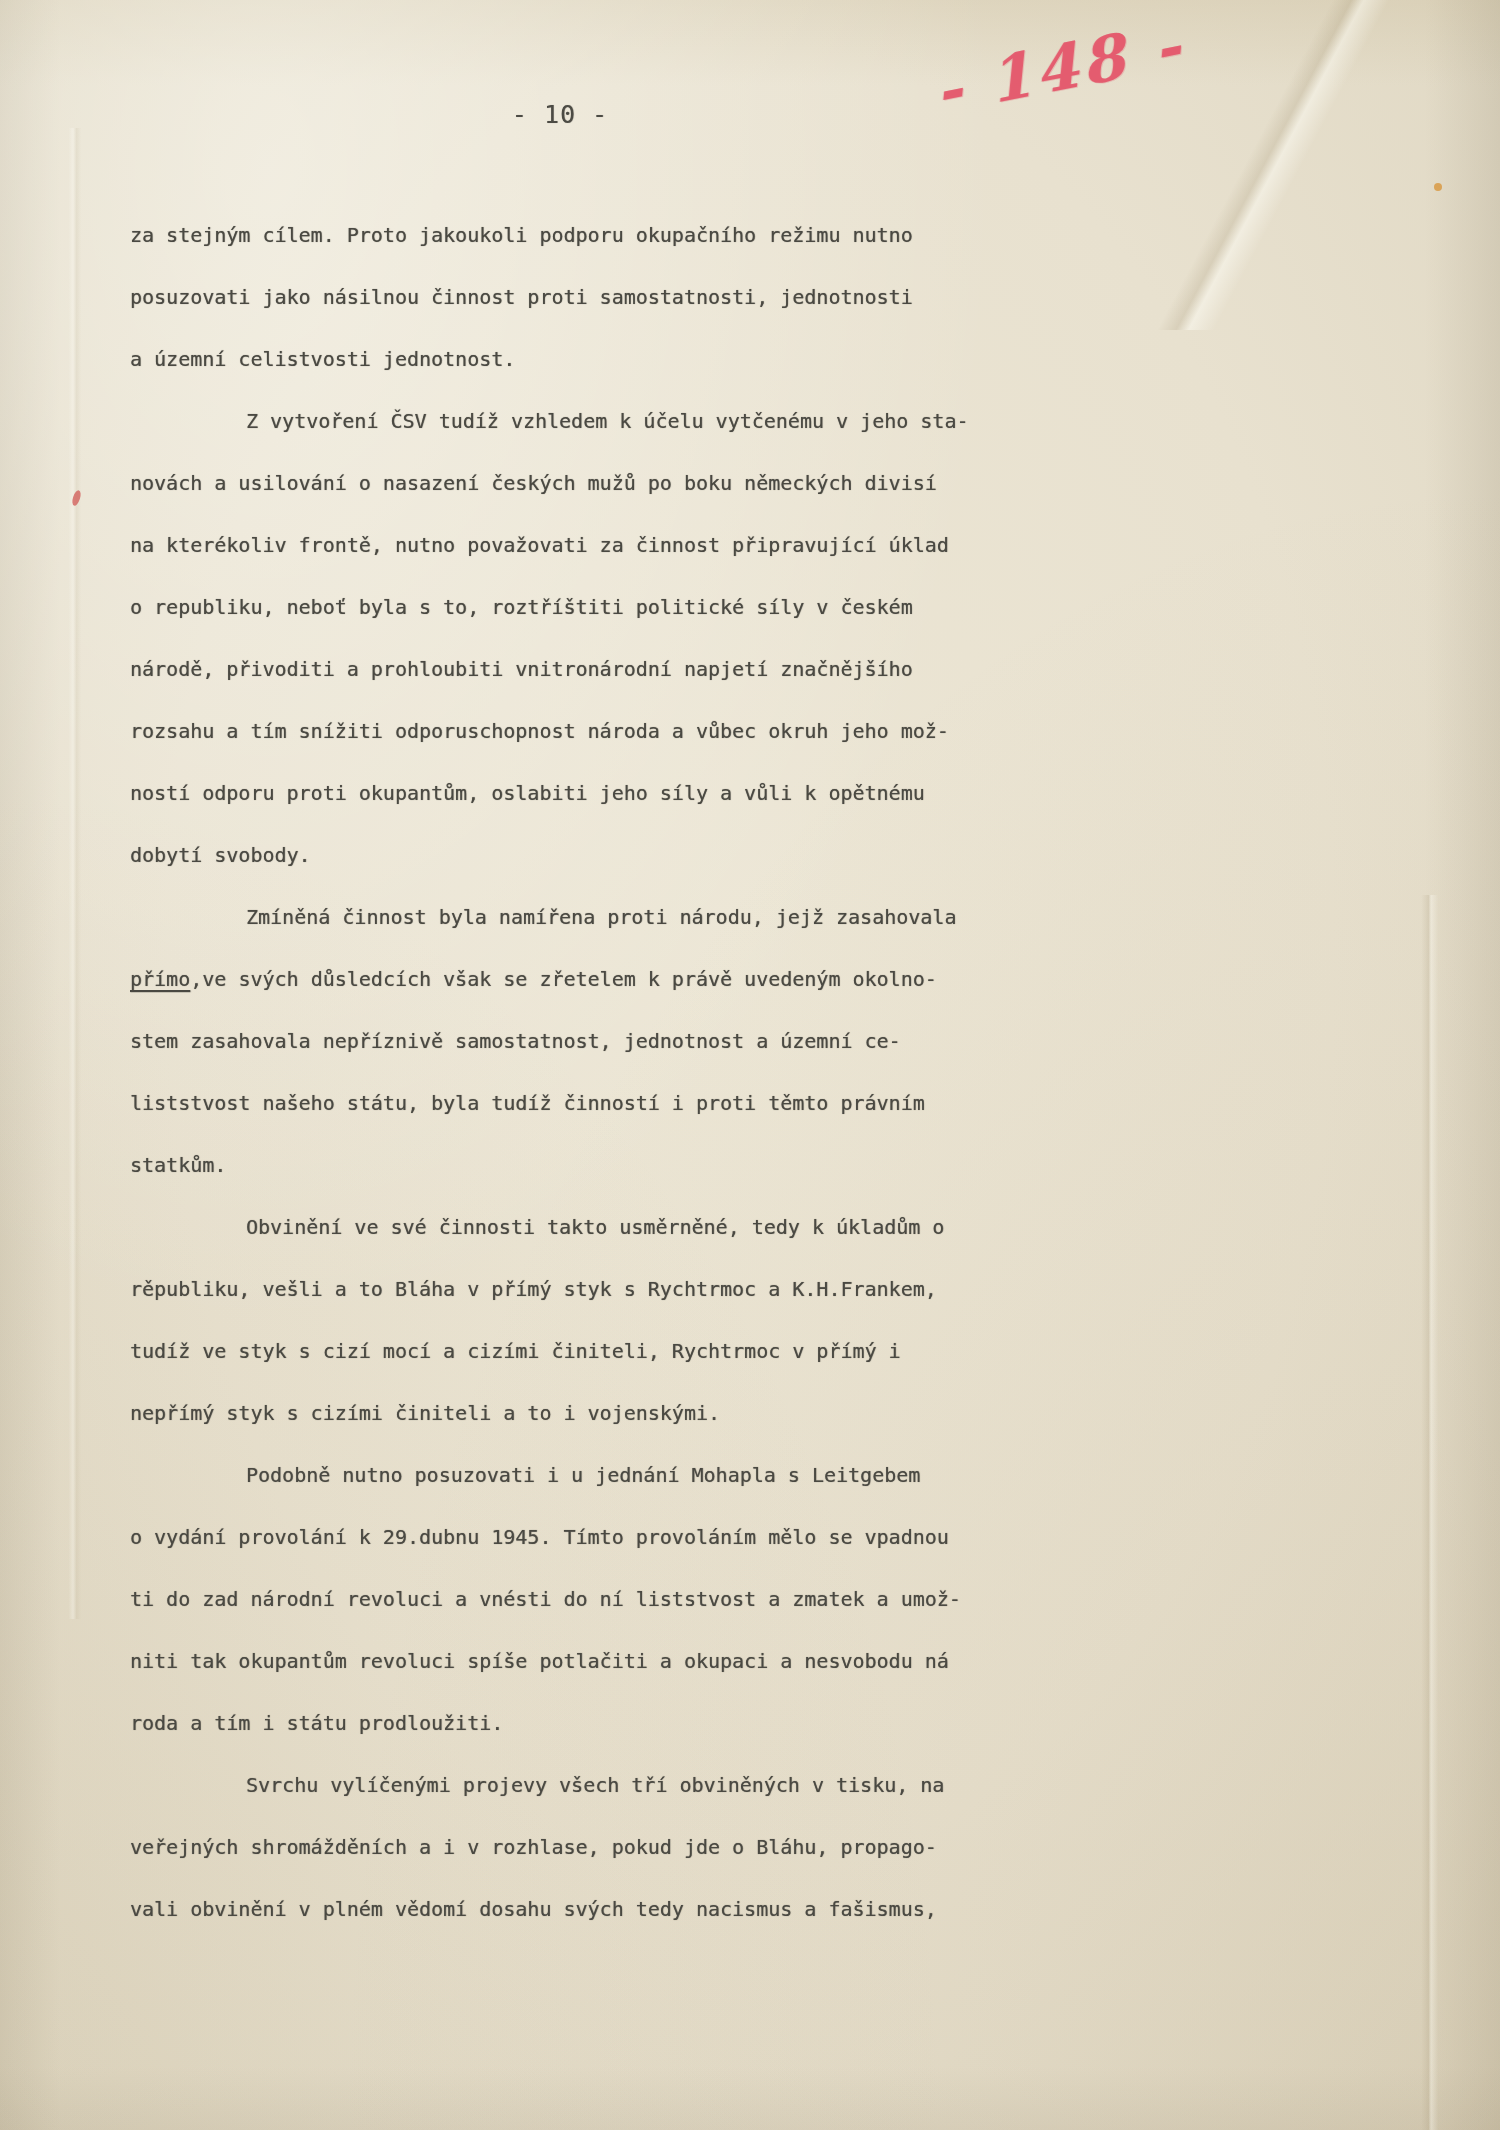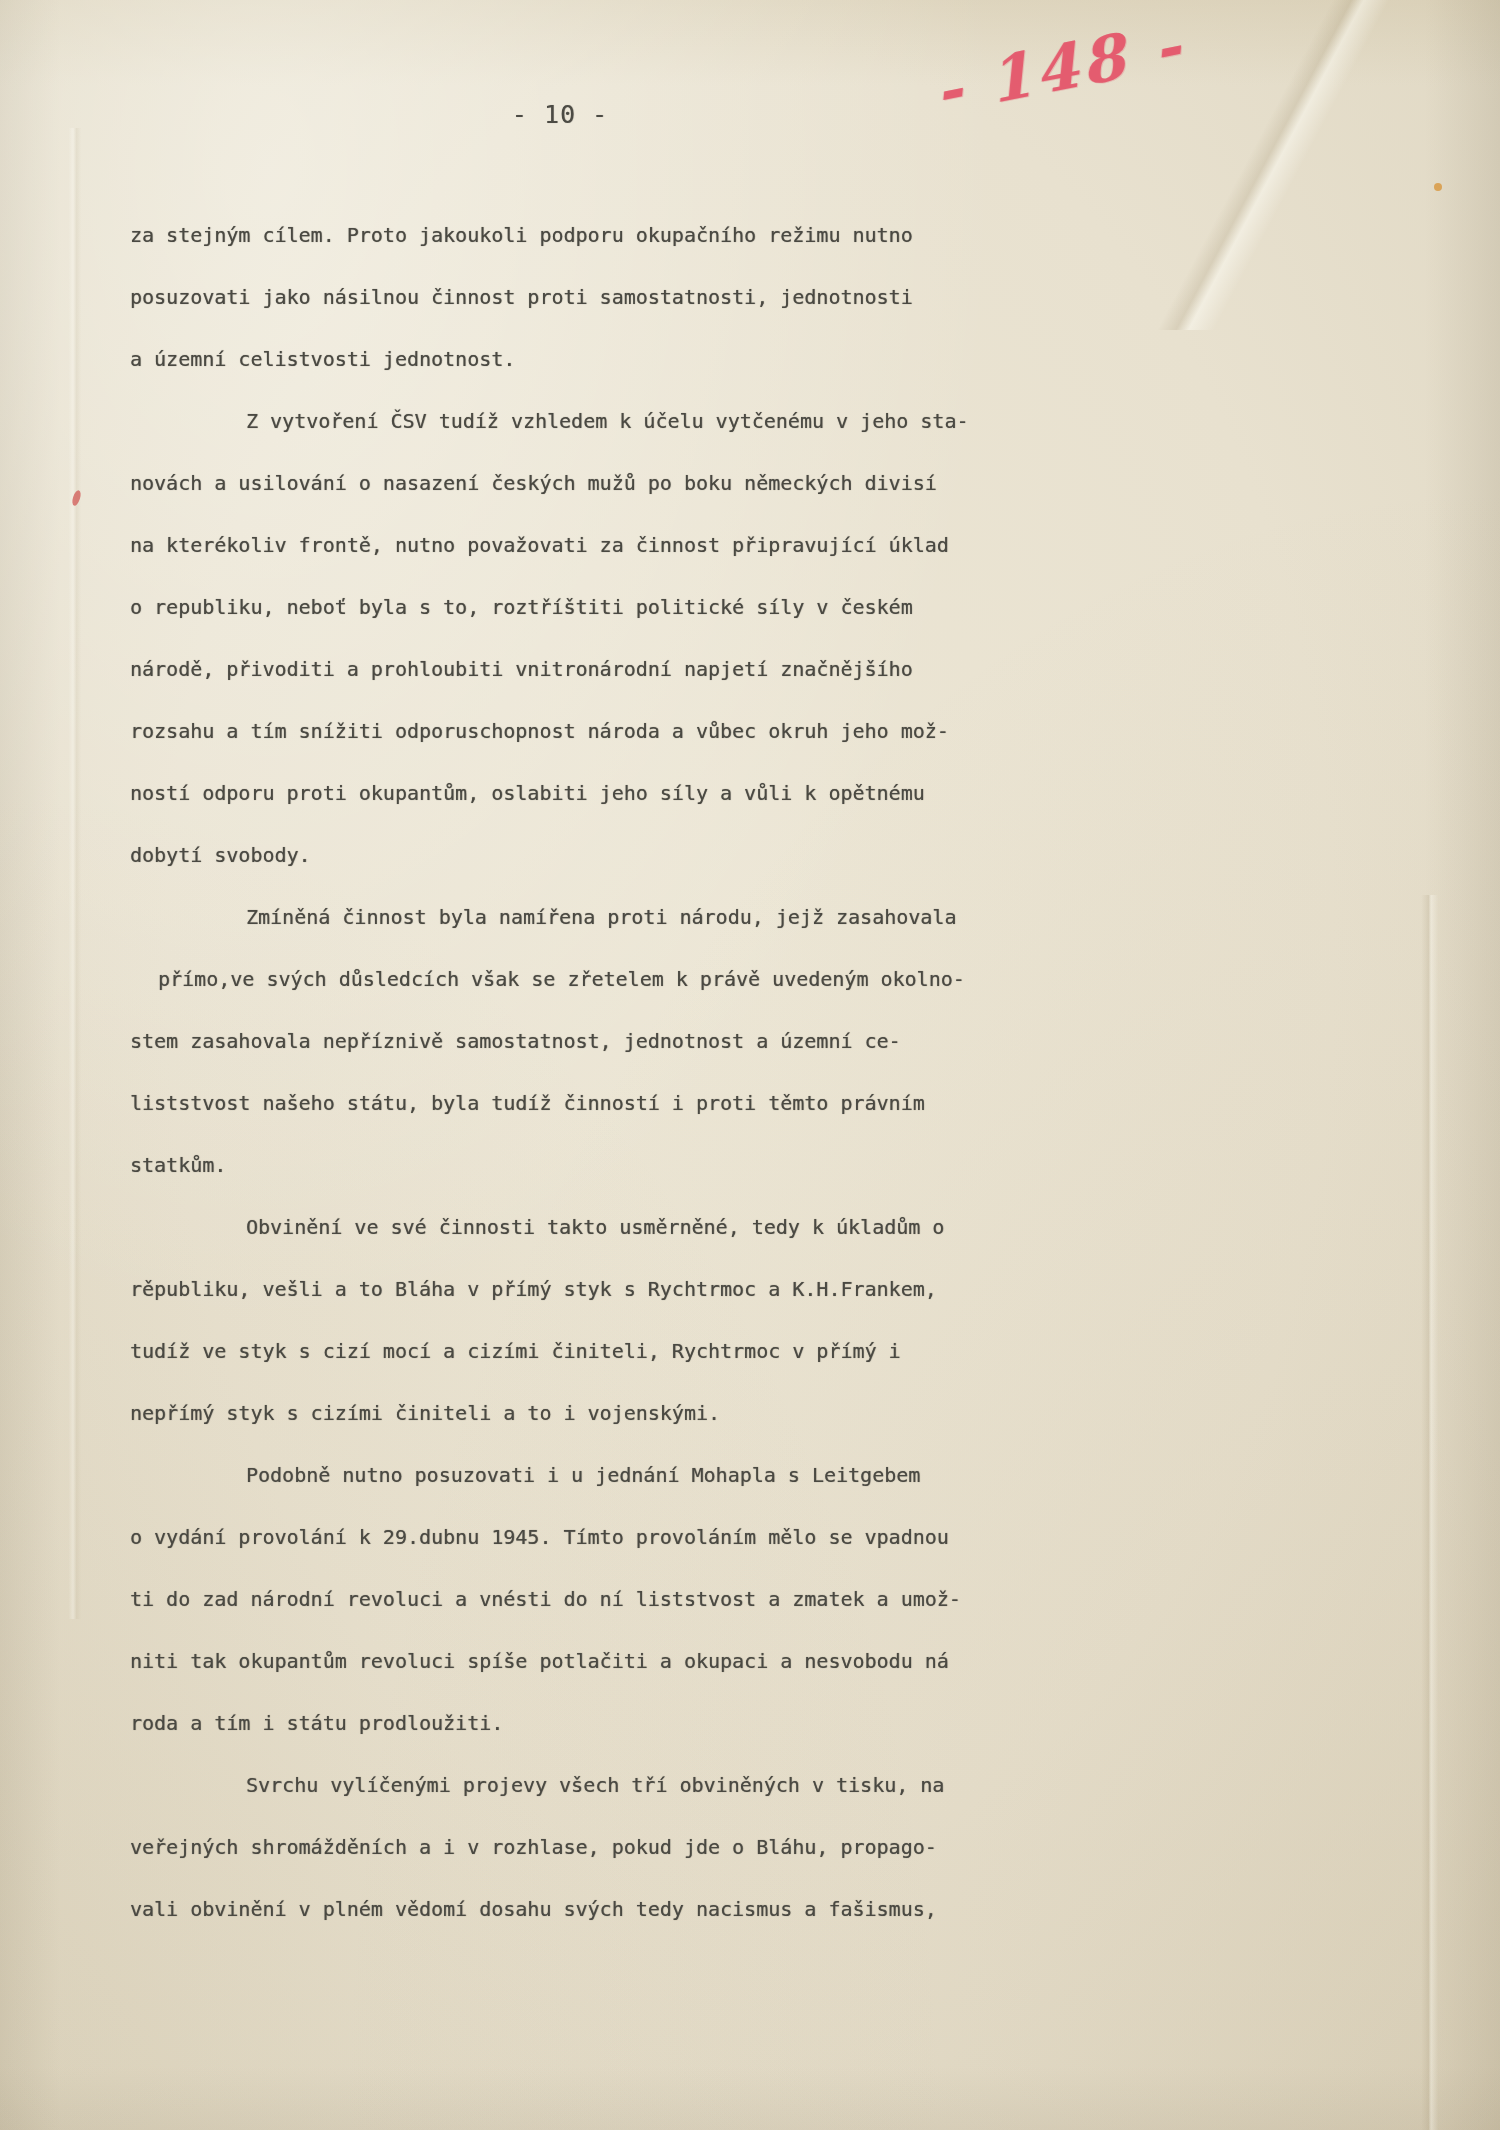--- a/index.html
+++ b/index.html
@@ -64,21 +64,21 @@
   }
   .textblock{
     position:absolute;left:130px;top:204px;width:1180px;
     font-size:20px;color:#4a4942;
   }
   .line{
     height:62px;line-height:62px;white-space:pre;
     text-shadow:0.4px 0.4px 0.7px rgba(74,73,66,0.55), 0 0 1px rgba(74,73,66,0.25);
   }
   .line.indent{padding-left:116px;}
-  .u{text-underline-offset:4px;margin-left:28px;}
+  .u{text-decoration:underline;text-underline-offset:4px;}
 </style>
 </head>
 <body>
 
 <div class="paper">
   <div class="crease-top-right"></div>
   <div class="crease-right"></div>
   <div class="crease-left"></div>
   <div class="speck-red"></div>
   <div class="speck-orange"></div>

